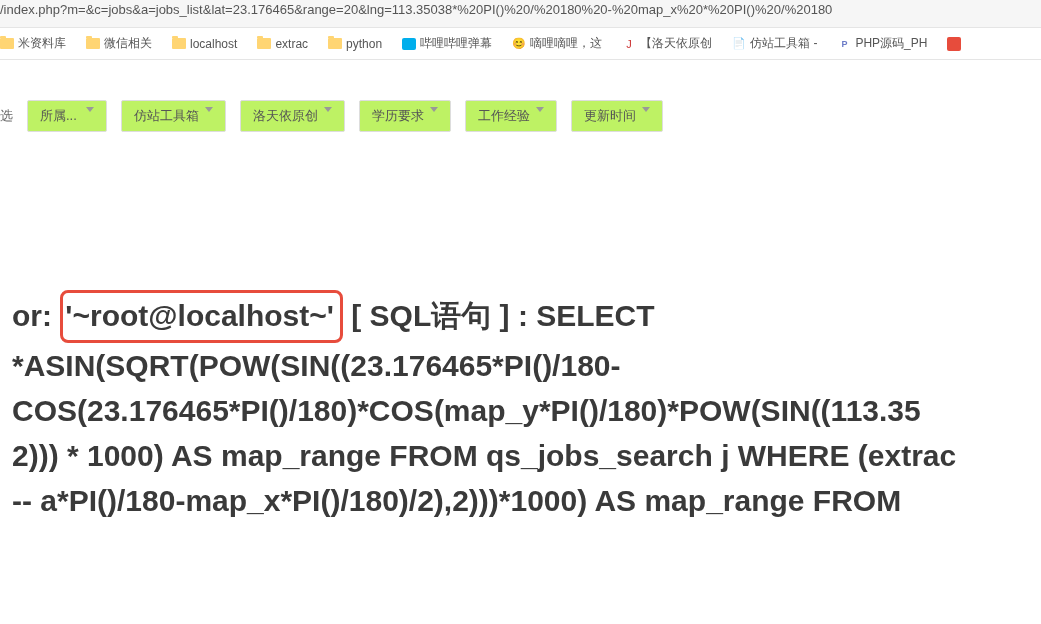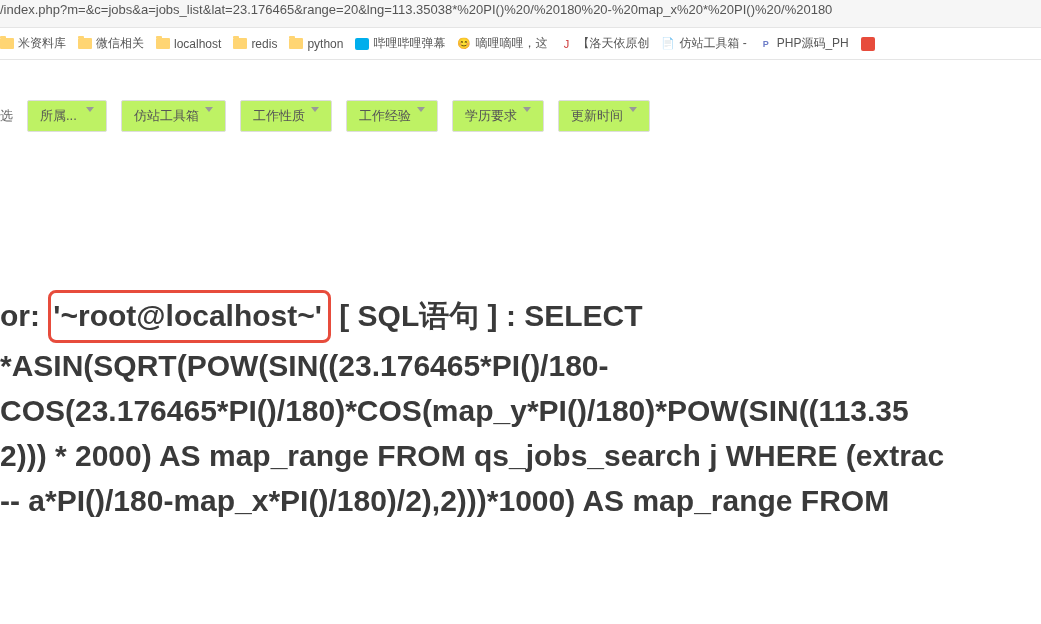--- a/index.html
+++ b/index.html
@@ -20,21 +20,21 @@
   color: #555;
   white-space: nowrap;
   overflow: hidden;
 }
 .bookmark-bar {
   height: 32px;
   background: #fff;
   border-bottom: 1px solid #e5e5e5;
   display: flex;
   align-items: center;
-  gap: 12px;
+  gap: 20px;
   padding: 0 0 0 0;
   font-size: 12px;
   color: #555;
   white-space: nowrap;
   overflow: hidden;
 }
 .bookmark-item {
   display: inline-flex;
   align-items: center;
   gap: 4px;
@@ -109,21 +109,21 @@
 .chevron {
   width: 0;
   height: 0;
   border-left: 4px solid transparent;
   border-right: 4px solid transparent;
   border-top: 5px solid #999;
 }
 .error-content {
   position: absolute;
   top: 290px;
-  left: 0;
+  left: 12px;
   right: 0;
   font-family: "Microsoft YaHei", Arial, sans-serif;
   font-size: 30px;
   font-weight: 700;
   color: #3a3a3a;
   line-height: 1.5;
   white-space: nowrap;
   overflow: hidden;
 }
 .error-highlight {
@@ -159,21 +159,21 @@
   <div class="bookmark-item">
     <span class="folder-icon"></span>
     <span>微信相关</span>
   </div>
   <div class="bookmark-item">
     <span class="folder-icon"></span>
     <span>localhost</span>
   </div>
   <div class="bookmark-item">
     <span class="folder-icon"></span>
-    <span>redis</span>
+    <span>extrac</span>
   </div>
   <div class="bookmark-item">
     <span class="folder-icon"></span>
     <span>python</span>
   </div>
   <div class="bookmark-item">
     <span class="bili-icon"></span>
     <span>哔哩哔哩弹幕</span>
   </div>
   <div class="bookmark-item">
@@ -203,38 +203,38 @@
   <span class="filter-label">选</span>
   <div class="filter-dropdown">
     <span>所属...</span>
     <span class="chevron"></span>
   </div>
   <div class="filter-dropdown">
     <span>仿站工具箱</span>
     <span class="chevron"></span>
   </div>
   <div class="filter-dropdown">
-    <span>工作性质</span>
+    <span>洛天依原创</span>
+    <span class="chevron"></span>
+  </div>
+  <div class="filter-dropdown">
+    <span>学历要求</span>
     <span class="chevron"></span>
   </div>
   <div class="filter-dropdown">
     <span>工作经验</span>
-    <span class="chevron"></span>
-  </div>
-  <div class="filter-dropdown">
-    <span>学历要求</span>
     <span class="chevron"></span>
   </div>
   <div class="filter-dropdown">
     <span>更新时间</span>
     <span class="chevron"></span>
   </div>
 </div>
 
 <div class="error-content">
   <div>
     <span>or: </span><span class="error-highlight">'~root@localhost~'</span><span> [ SQL语句 ] : SELECT</span>
   </div>
   <div>*ASIN(SQRT(POW(SIN((23.176465*PI()/180-</div>
   <div>COS(23.176465*PI()/180)*COS(map_y*PI()/180)*POW(SIN((113.35</div>
-  <div>2))) * 2000) AS map_range FROM qs_jobs_search j WHERE (extrac</div>
+  <div>2))) * 1000) AS map_range FROM qs_jobs_search j WHERE (extrac</div>
   <div> -- a*PI()/180-map_x*PI()/180)/2),2)))*1000) AS map_range FROM</div>
 </div>
 
 </body></html>

